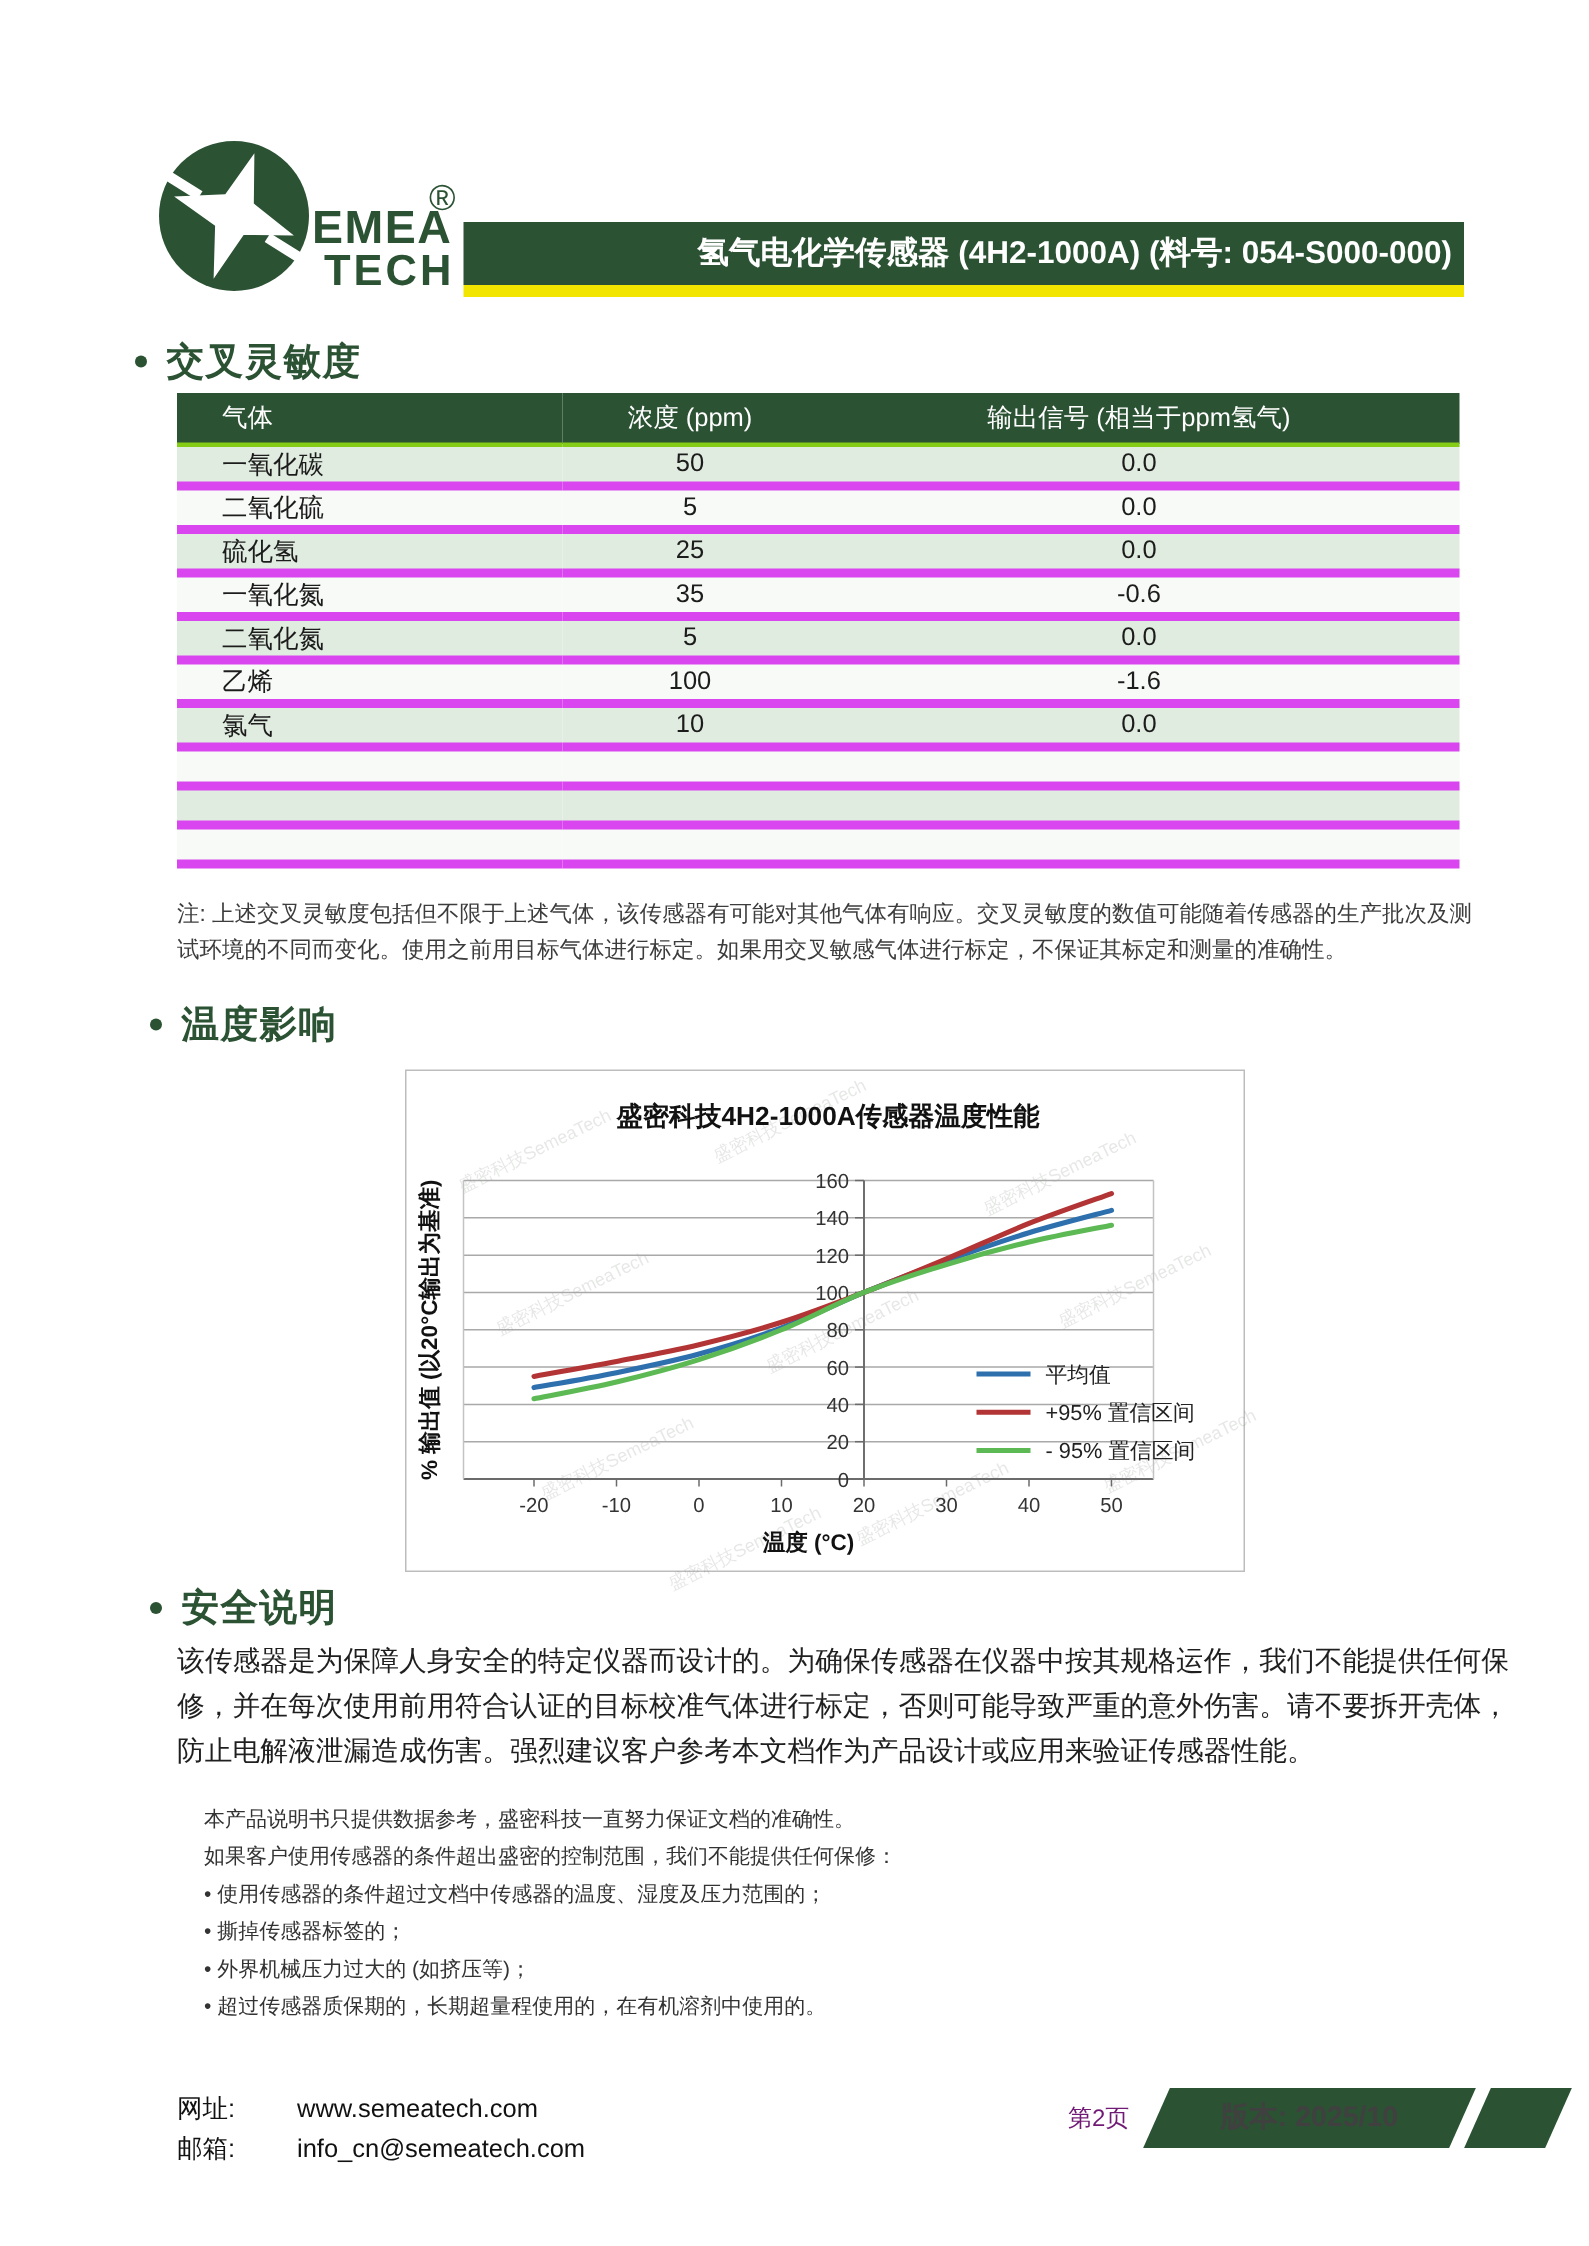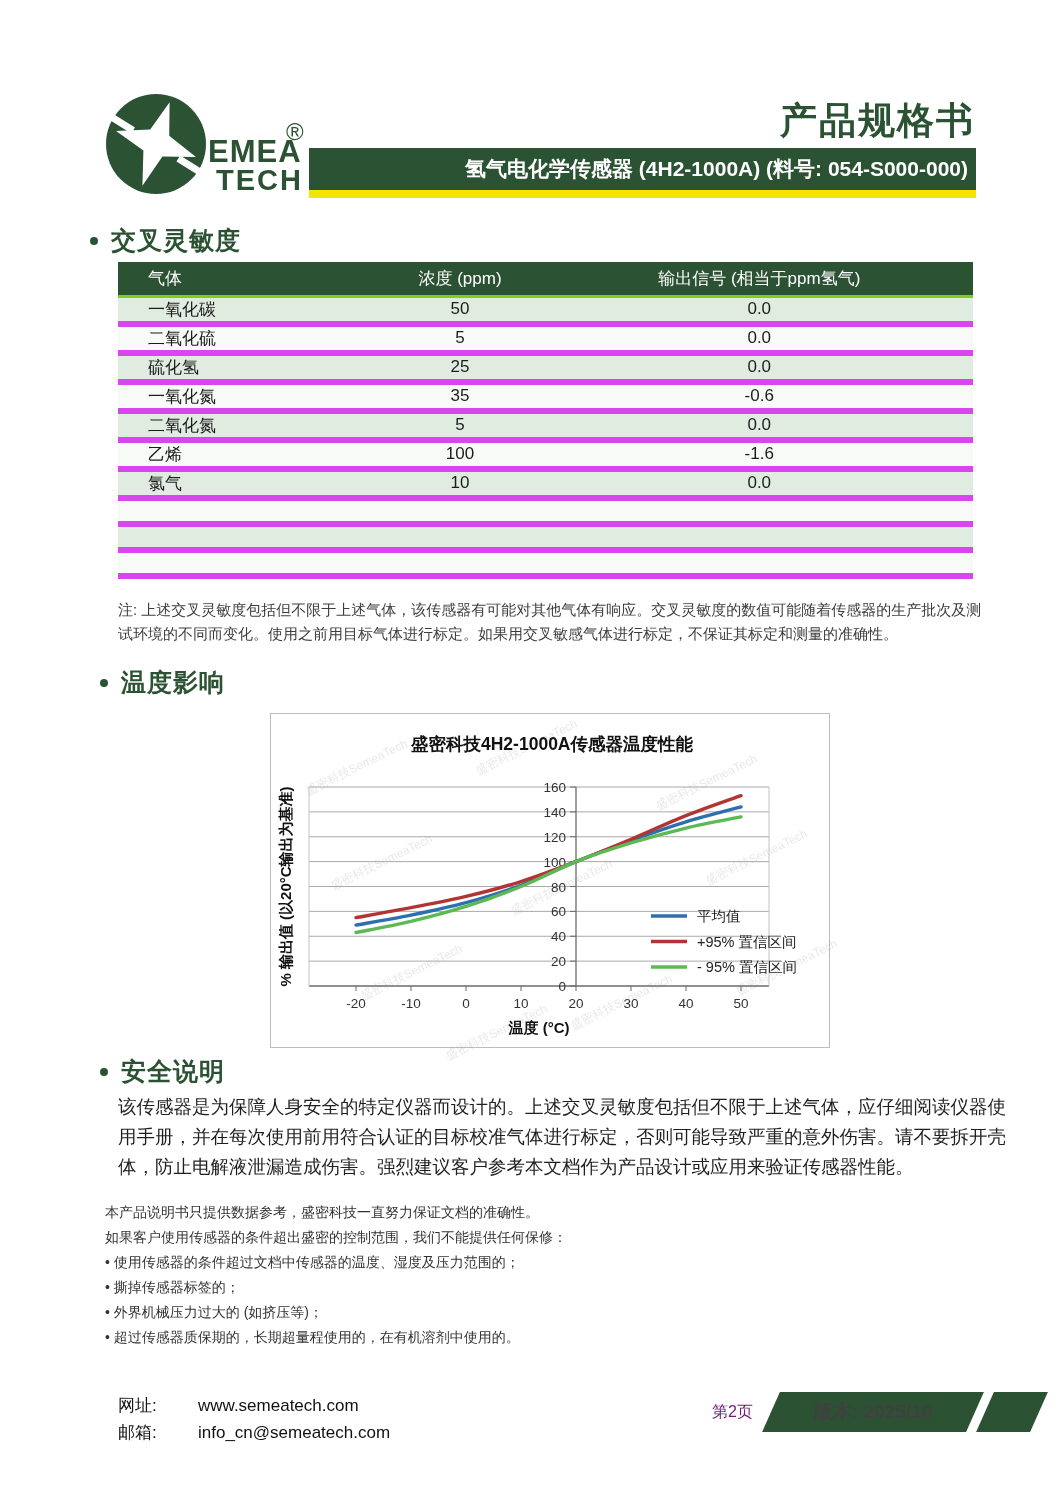--- a/index.html
+++ b/index.html
@@ -43,21 +43,21 @@
   .chart-box{position:absolute;left:270px;top:713px;width:560px;height:335px;background:#fff;border:1px solid #bdbdbd;}
   .chart-box svg{position:absolute;left:0;top:0;}
   .wm{position:absolute;font-size:12px;color:rgba(100,110,100,0.16);white-space:nowrap;transform:rotate(-26deg);pointer-events:none;}
   svg text.tick{font-family:"Liberation Sans","DejaVu Sans",sans-serif;font-size:13.5px;fill:#333;}
   svg text.ctitle{font-family:"Liberation Sans","DejaVu Sans",sans-serif;font-size:17.5px;font-weight:bold;fill:#111;}
   svg text.axlabel{font-family:"Liberation Sans","DejaVu Sans",sans-serif;font-size:15px;font-weight:bold;fill:#111;}
   svg text.legend{font-family:"Liberation Sans","DejaVu Sans",sans-serif;font-size:14.5px;fill:#222;}
 
   
   .safety-para{position:absolute;left:118px;top:1092px;width:892px;font-size:18.5px;color:#1f1f1f;line-height:1.62;}
-  .disclaimer{position:absolute;left:105px;top:1200px;width:880px;font-size:14px;color:#333;line-height:1.78;}
+  .disclaimer{position:absolute;left:136px;top:1200px;width:880px;font-size:14px;color:#333;line-height:1.78;}
   .disclaimer div{white-space:nowrap;}
 
   
   .footer-contact{position:absolute;left:118px;top:1392px;font-size:17px;color:#111;line-height:1.6;}
   .footer-contact .row{display:flex;gap:32px;}
   .footer-contact .lbl{min-width:48px;}
   .page-num{position:absolute;left:712px;top:1402px;font-size:16px;color:#701a75;}
   .version-badge{position:absolute;left:757px;top:1392px;width:292px;height:40px;}
   .vb-body{position:absolute;left:14px;top:0;width:204px;height:40px;background:var(--brand);transform:skewX(-24deg);}
   .vb-tip{position:absolute;left:228px;top:0;width:54px;height:40px;background:var(--brand);transform:skewX(-24deg);}
@@ -74,21 +74,20 @@
       <g fill="#ffffff">
         <path d="M56 12 L66 44 L98 56 L66 66 L56 100 L46 66 L14 56 L46 44 Z" transform="rotate(18 56 56)"></path>
         <rect x="2" y="30" width="34" height="7" transform="rotate(32 19 33)"></rect>
         <rect x="76" y="76" width="34" height="7" transform="rotate(32 93 79)"></rect>
       </g>
       <text x="108" y="74" font-family="Liberation Sans, DejaVu Sans, sans-serif" font-size="31" font-weight="bold" fill="#2b5233" letter-spacing="1">EMEA</text>
       <text x="116" y="102" font-family="Liberation Sans, DejaVu Sans, sans-serif" font-size="29" font-weight="bold" fill="#2b5233" letter-spacing="2">TECH</text>
       <text x="186" y="52" font-family="Liberation Sans, DejaVu Sans, sans-serif" font-size="24" fill="#2b5233">®</text>
     </svg>
   </div>
-  <div class="doc-title">产品规格书</div>
   <div class="product-bar">氢气电化学传感器 (4H2-1000A) (料号: 054-S000-000)</div>
   <div class="yellow-stripe"></div>
 
   <div class="section-heading" style="left:90px;top:224px;">
     <span class="section-bullet"></span>
     <span class="txt">交叉灵敏度</span>
   </div>
 
   <table class="cs-table">
     <thead>
@@ -232,21 +231,21 @@
         <text x="268" y="319" text-anchor="middle" class="axlabel">温度 (°C)</text>
         <text x="20" y="172.5" text-anchor="middle" class="axlabel" transform="rotate(-90 20 172.5)">% 输出值 (以20°C输出为基准)</text>
       </svg>
   </div>
 
   <div class="section-heading" style="left:100px;top:1055px;">
     <span class="section-bullet"></span>
     <span class="txt">安全说明</span>
   </div>
 
-  <div class="safety-para">该传感器是为保障人身安全的特定仪器而设计的。上述交叉灵敏度包括但不限于上述气体，应仔细阅读仪器使用手册，并在每次使用前用符合认证的目标校准气体进行标定，否则可能导致严重的意外伤害。请不要拆开壳体，防止电解液泄漏造成伤害。强烈建议客户参考本文档作为产品设计或应用来验证传感器性能。</div>
+  <div class="safety-para">该传感器是为保障人身安全的特定仪器而设计的。为确保传感器在仪器中按其规格运作，我们不能提供任何保修，并在每次使用前用符合认证的目标校准气体进行标定，否则可能导致严重的意外伤害。请不要拆开壳体，防止电解液泄漏造成伤害。强烈建议客户参考本文档作为产品设计或应用来验证传感器性能。</div>
 
   <div class="disclaimer">
     <div>本产品说明书只提供数据参考，盛密科技一直努力保证文档的准确性。</div>
     <div>如果客户使用传感器的条件超出盛密的控制范围，我们不能提供任何保修：</div>
     <div>• 使用传感器的条件超过文档中传感器的温度、湿度及压力范围的；</div>
     <div>• 撕掉传感器标签的；</div>
     <div>• 外界机械压力过大的 (如挤压等)；</div>
     <div>• 超过传感器质保期的，长期超量程使用的，在有机溶剂中使用的。</div>
   </div>
 

